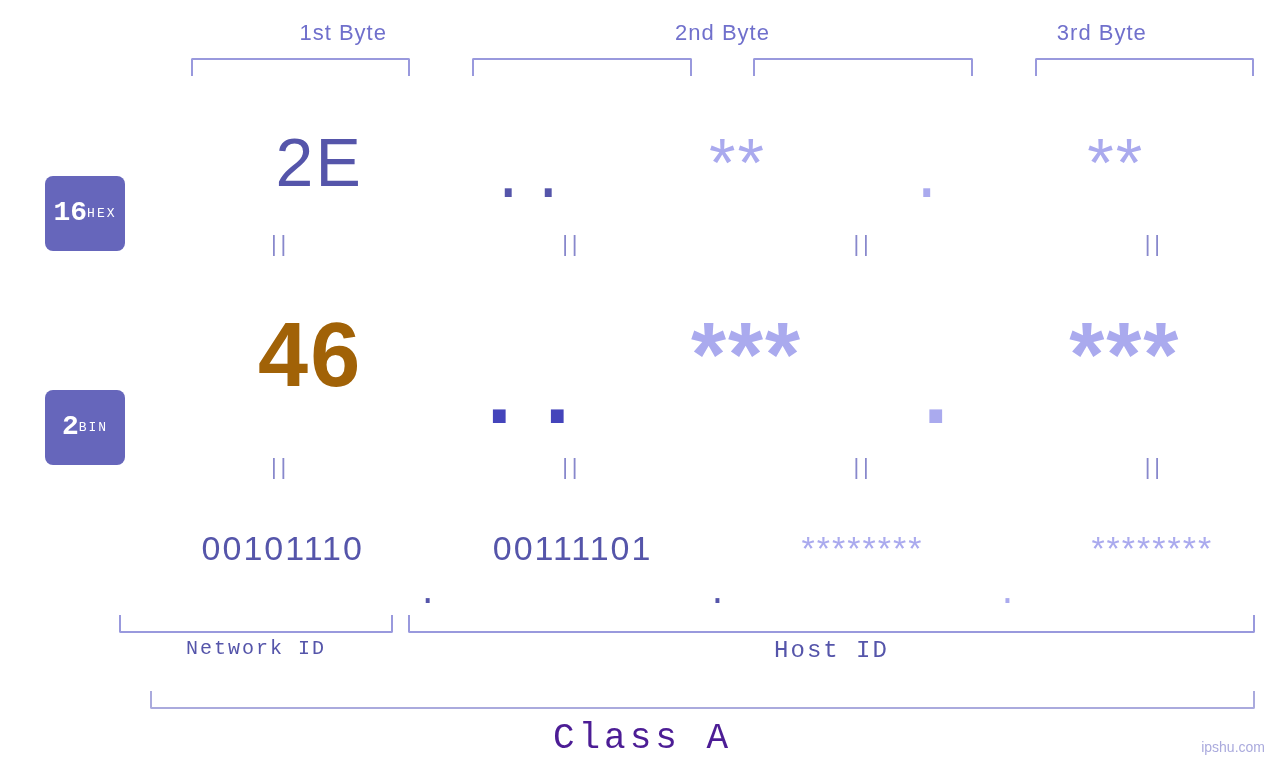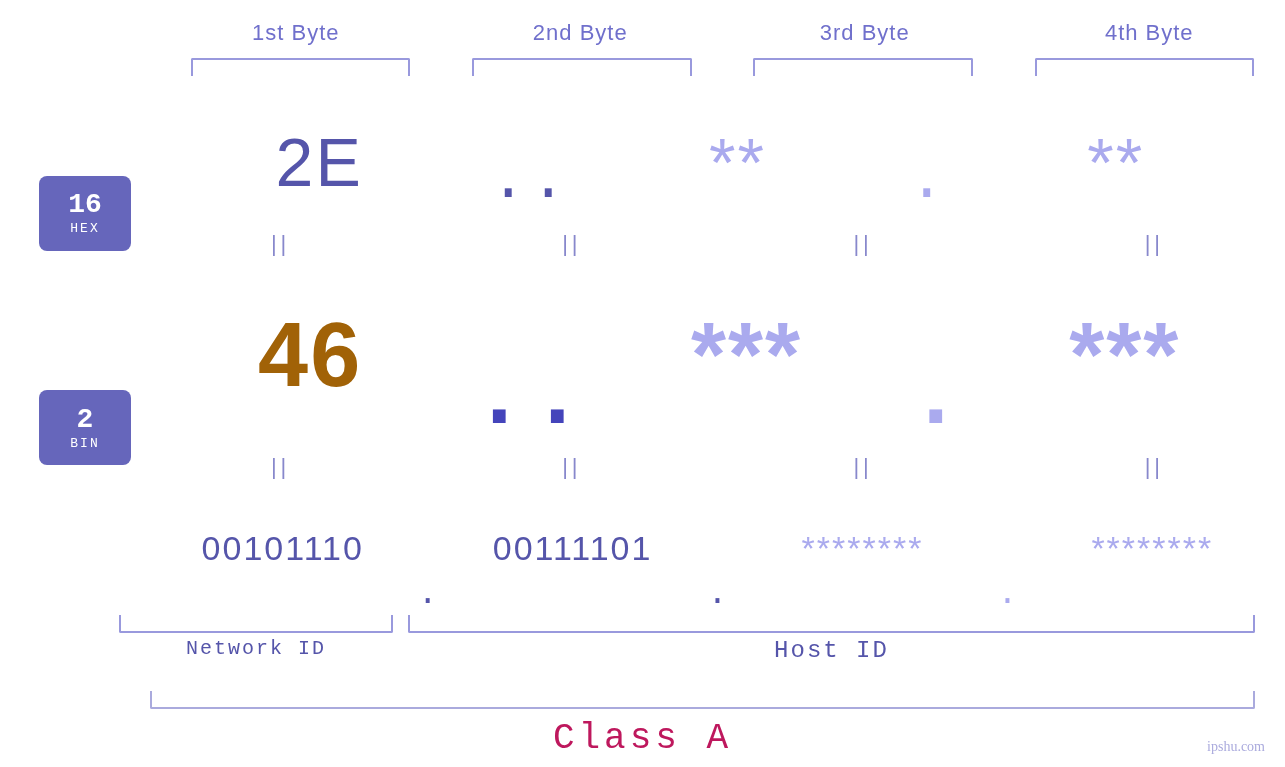--- a/index.html
+++ b/index.html
@@ -77,24 +77,24 @@
       flex-direction: column;
       justify-content: space-around;
       align-items: center;
       padding: 10px 0 80px 20px;
     }
 
     .base-badge {
       background: #6666bb;
       color: white;
       border-radius: 8px;
-      width: 92px;
+      width: 80px;
       height: 75px;
       display: flex;
-      flex-direction: column;
+      flex-direction: row;
       align-items: center;
       justify-content: center;
       font-size: 14px;
     }
 
     .base-badge .base-num {
       font-size: 28px;
       font-weight: bold;
       line-height: 1.1;
     }
@@ -223,47 +223,46 @@
       width: 100%;
       height: 18px;
       border: 2px solid #aaaadd;
       border-top: none;
       border-radius: 0 0 2px 2px;
     }
 
     .class-row {
       width: 100%;
       text-align: center;
-      color: #be185d;
+      color: #4c1d95;
       font-size: 36px;
       font-family: 'Courier New', monospace;
       letter-spacing: 4px;
       margin-top: 5px;
       margin-bottom: 8px;
     }
 
     .watermark {
       position: absolute;
       bottom: 12px;
       right: 20px;
       color: #aaaadd;
       font-size: 14px;
-      font-family: Liberation Serif, serif;
+      font-family: Liberation Sans, sans-serif;
     }
   </style>
 </head>
 <body>
 
 <div class="main-container">
 
   <div class="byte-headers">
     <div class="byte-header">1st Byte</div>
     <div class="byte-header">2nd Byte</div>
     <div class="byte-header">3rd Byte</div>
-    <div class="byte-header">4th Byte</div>
   </div>
 
   <div class="top-bracket-row">
     <div class="bracket-segment">
       <div class="bracket-top"></div>
     </div>
     <div class="bracket-segment">
       <div class="bracket-top"></div>
     </div>
     <div class="bracket-segment">

